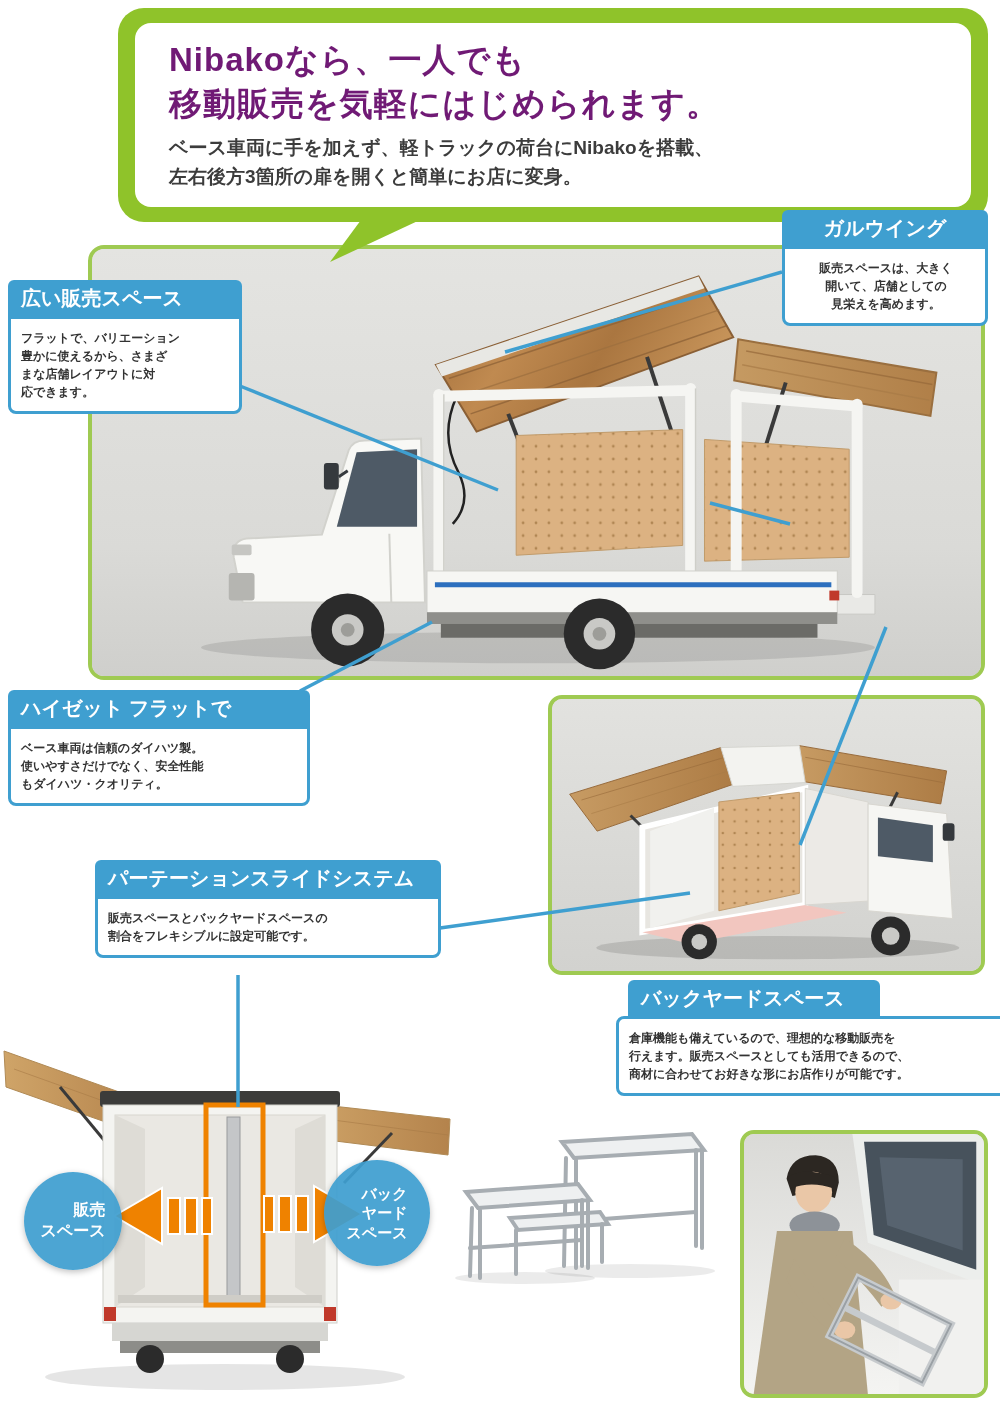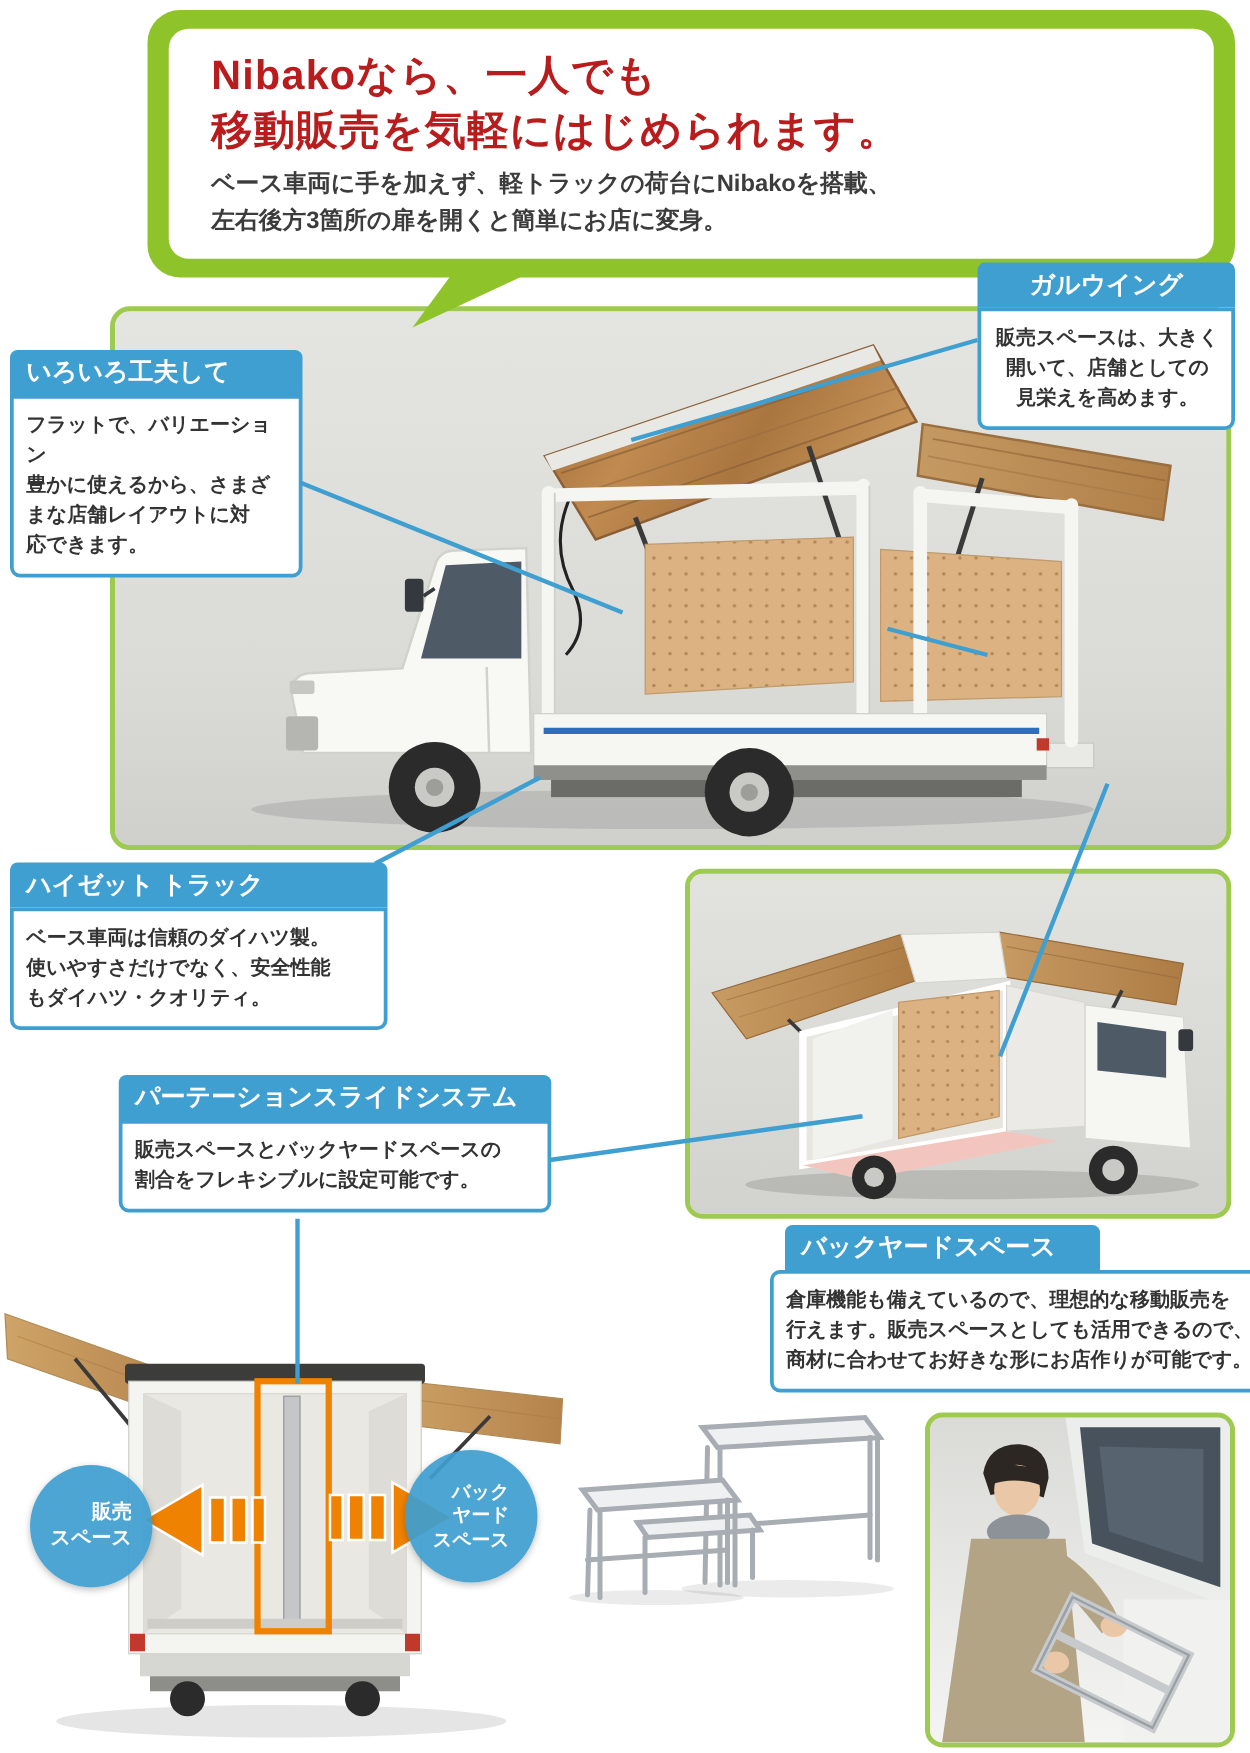--- a/index.html
+++ b/index.html
@@ -5,21 +5,21 @@
   * { margin:0; padding:0; box-sizing:border-box; }
   html,body { background:#ffffff; }
   body { font-family:"Liberation Sans","DejaVu Sans",sans-serif; }
   #page { position:relative; width:1000px; height:1402px; background:#fff; overflow:hidden; }
 
   
   .hero { position:absolute; left:118px; top:8px; width:870px; height:214px;
           background:var(--green,#8fc32a); border-radius:26px; padding:15px 17px; z-index:3; }
   .hero-inner { width:100%; height:100%; background:#fff; border-radius:16px;
                 padding:15px 16px 10px 34px; }
-  .hero-title { font-size:33px; line-height:1.32; font-weight:800; color:#b91c1c;
+  .hero-title { font-size:33px; line-height:1.32; font-weight:800; color:#701a75;
                 letter-spacing:1px; white-space:pre-line; }
   .hero-desc  { margin-top:9px; font-size:19px; line-height:1.5; font-weight:700;
                 color:#3c3c3c; white-space:pre-line; }
 
   
   .photo { position:absolute; border:4px solid var(--green-frame,#9fca52);
            border-radius:16px; overflow:hidden; z-index:1; background:#e6e6e3; }
   .photo-plain { position:absolute; z-index:1; }
   .photo svg, .photo-plain svg { display:block; width:100%; height:100%; }
   #photo-main     { left:88px;  top:245px;  width:897px; height:435px; }
@@ -30,21 +30,21 @@
 
   
   #overlay { position:absolute; left:0; top:0; width:1000px; height:1402px;
              z-index:2; pointer-events:none; }
 
   
   .callout { position:absolute; z-index:3; }
   .co-header { background:var(--blue,#3f9fd0); color:#fff; font-weight:800; font-size:20px;
                line-height:1.3; padding:5px 13px; border-radius:6px 6px 0 0; white-space:pre-line; }
   .co-body   { background:#fff; border:3px solid var(--blue,#3f9fd0); border-radius:0 0 8px 8px;
-               padding:10px 8px 10px 10px; font-size:16px; font-weight:600; color:#333;
+               padding:10px 8px 10px 10px; font-size:12px; font-weight:600; color:#333;
                line-height:1.5; white-space:pre-line; }
   #co-gullwing  { left:782px; top:210px;  width:206px;text-align:center; }
   #co-sales     { left:8px;   top:280px;  width:234px; }
   #co-partition { left:790px; top:460px;  width:197px; }
   #co-hijet     { left:8px;   top:690px;  width:302px; }
   #co-slide     { left:95px;  top:860px;  width:346px; }
   #co-rack      { left:455px; top:1286px; width:264px; }
   #co-backyard  { left:576px; top:980px;  width:410px;margin-left:40px; }
   #co-backyard .co-header { width:252px; margin-left:12px; }
   #co-backyard .co-body   { border-radius:8px; }
@@ -310,30 +310,30 @@
   </div>
 
   <div class="callout" id="co-gullwing">
     <div class="co-header">ガルウイング</div>
     <div class="co-body">販売スペースは、大きく
 開いて、店舗としての
 見栄えを高めます。</div>
   </div>
 
   <div class="callout" id="co-sales">
-    <div class="co-header">いろいろ工夫して</div>
+    <div class="co-header">広い販売スペース</div>
     <div class="co-body">フラットで、バリエーション
 豊かに使えるから、さまざ
 まな店舗レイアウトに対
 応できます。</div>
   </div>
 
 
   <div class="callout" id="co-hijet">
-    <div class="co-header">ハイゼット トラック</div>
+    <div class="co-header">ハイゼット フラットで</div>
     <div class="co-body">ベース車両は信頼のダイハツ製。
 使いやすさだけでなく、安全性能
 もダイハツ・クオリティ。</div>
   </div>
 
   <div class="callout" id="co-slide">
     <div class="co-header">パーテーションスライドシステム</div>
     <div class="co-body">販売スペースとバックヤードスペースの
 割合をフレキシブルに設定可能です。</div>
   </div>

